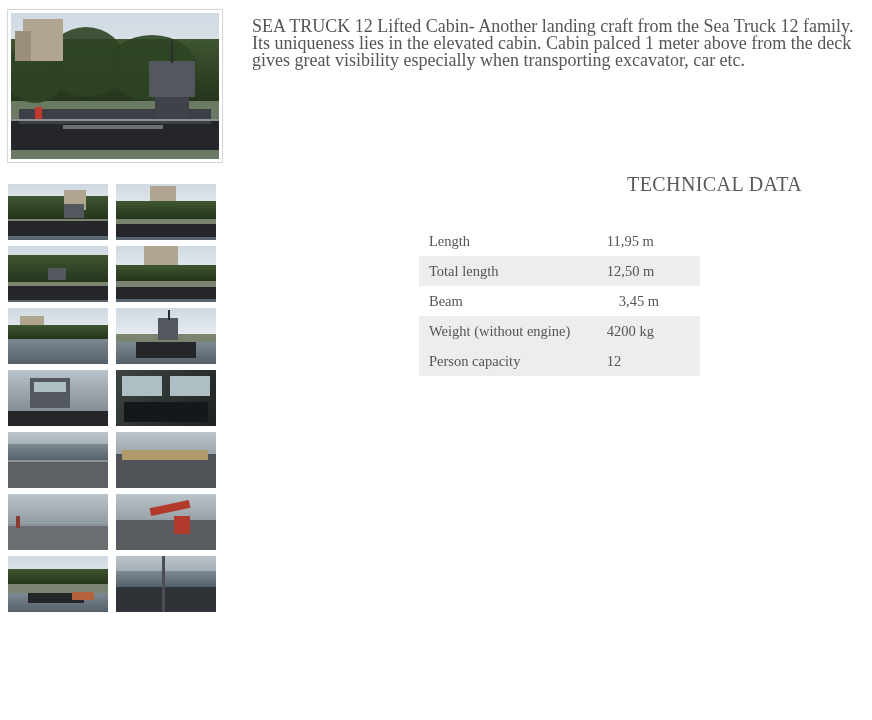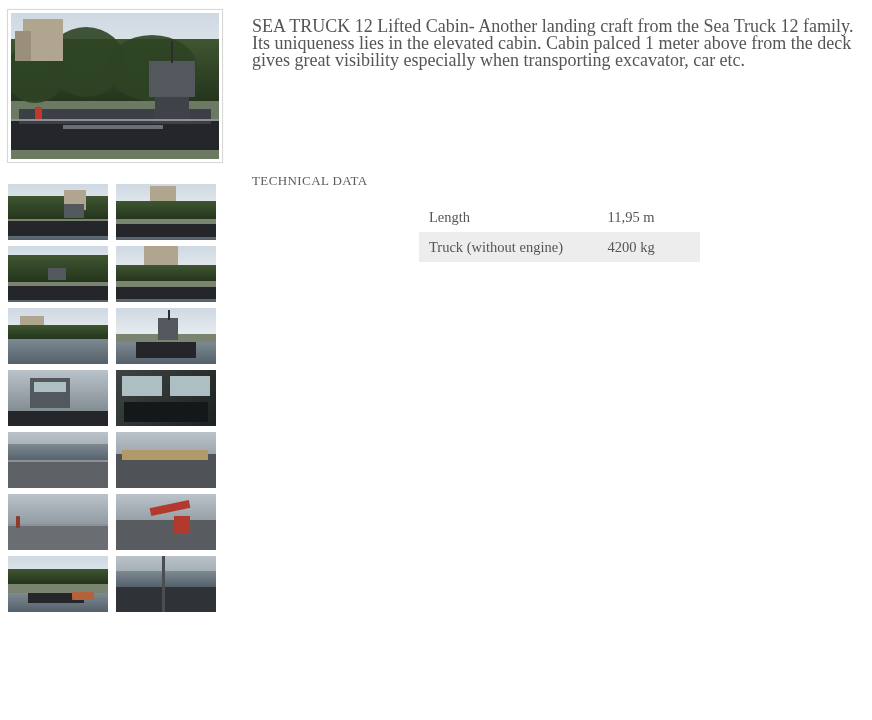--- a/index.html
+++ b/index.html
@@ -81,26 +81,26 @@
 
   #description {
     font-size: 18px;
     line-height: 17px;
     color: #555555;
     margin: 0;
     text-align: left;
   }
 
   #tech-title {
-    text-align: left;
-    font-size: 13px;
+    text-align: right;
+    font-size: 20px;
     color: #5a5a5a;
     letter-spacing: .4px;
     margin-top: 104px;
-    margin-bottom: 13px;
+    margin-bottom: 30px;
     padding-right: 62px;
   }
 
   #spec-table {
     border-collapse: collapse;
     margin-left: 167px;
     width: 281px;
     font-size: 14.5px;
     color: #555;
   }
@@ -252,19 +252,31 @@
 
   <div id="tech-title">TECHNICAL DATA</div>
 
   <table id="spec-table">
     <tbody>
       <tr>
         <td class="label">Length</td>
         <td class="value">11,95 m</td>
       </tr>
       <tr class="alt">
-        <td class="label">Truck (without engine)</td>
+        <td class="label">Total length</td>
+        <td class="value">12,50 m</td>
+      </tr>
+      <tr>
+        <td class="label">Beam</td>
+        <td class="value"><span class="val-indent">3,45 m</span></td>
+      </tr>
+      <tr class="alt">
+        <td class="label">Weight (without engine)</td>
         <td class="value">4200 kg</td>
+      </tr>
+      <tr class="alt">
+        <td class="label">Person capacity</td>
+        <td class="value">12</td>
       </tr>
     </tbody>
   </table>
 
 </div>
 
 </body></html>

